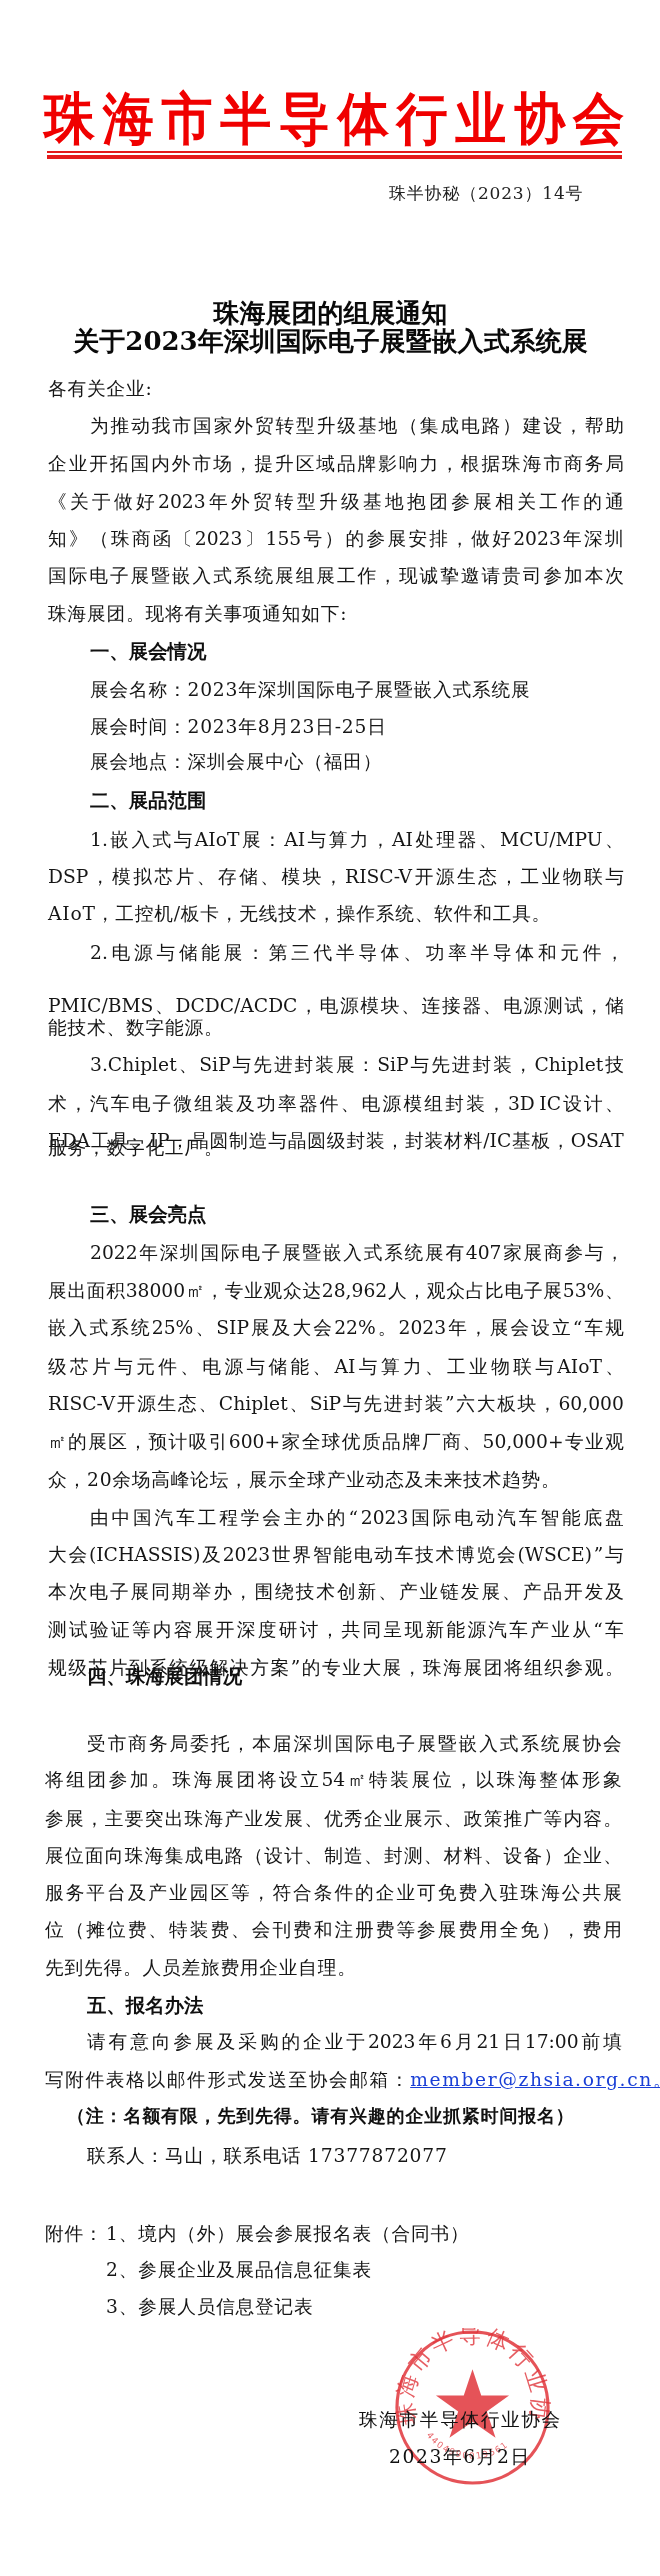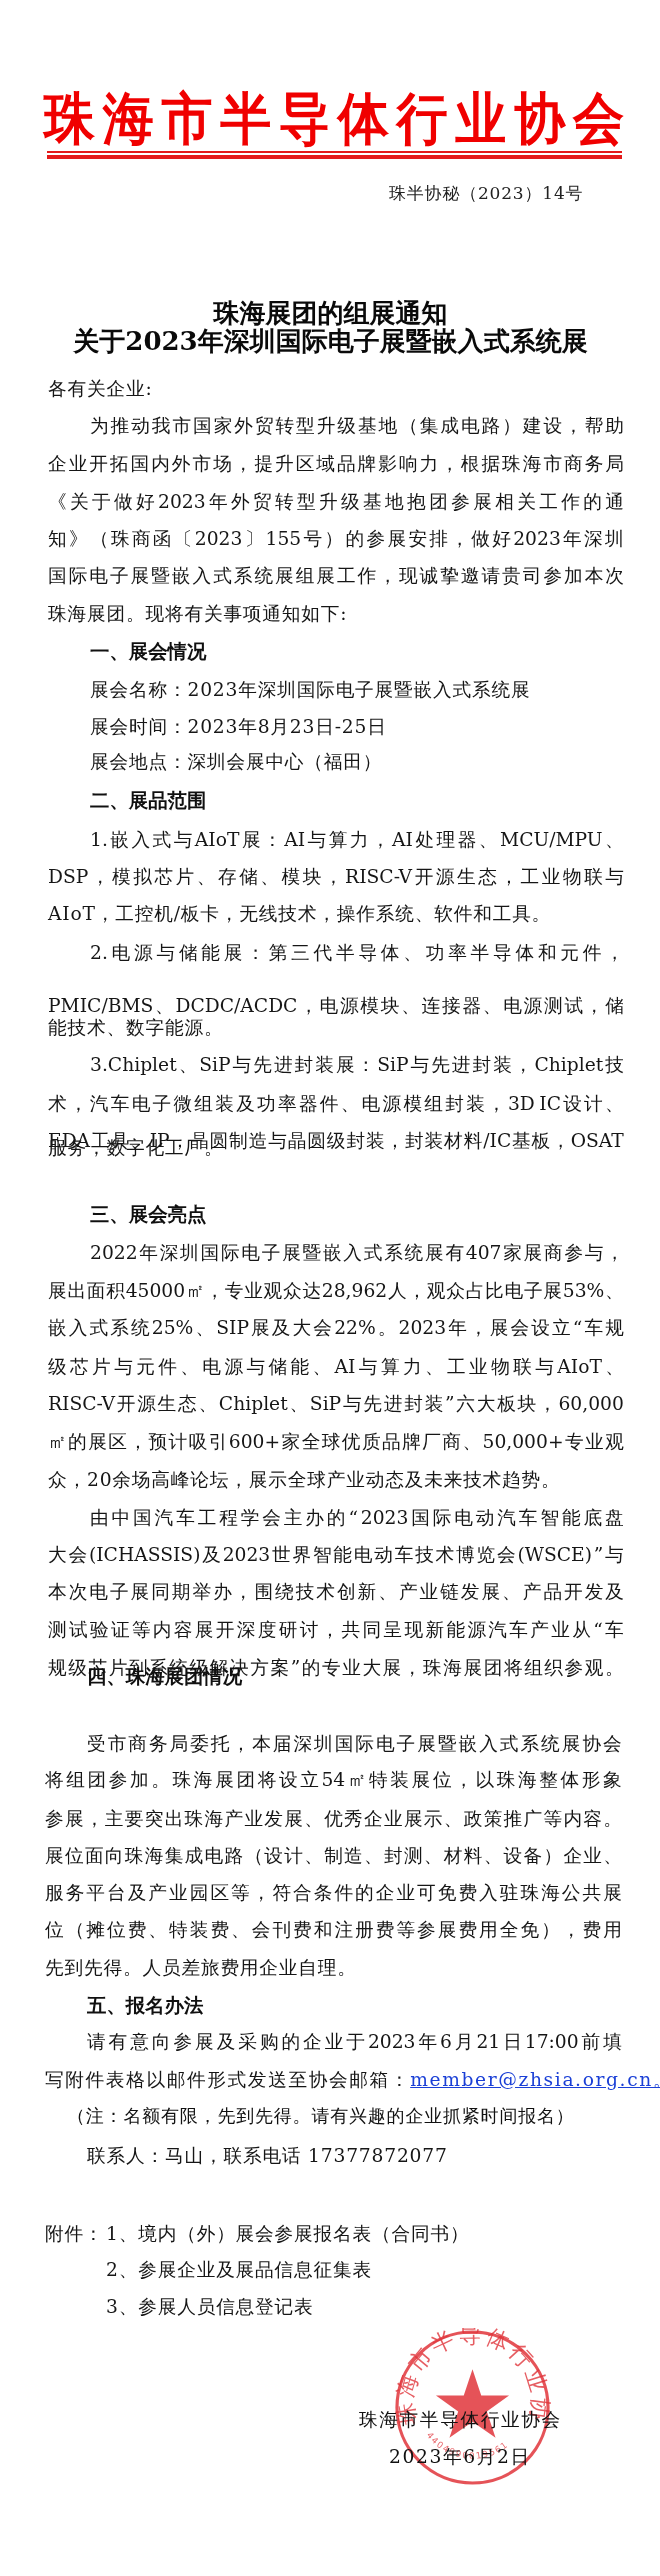--- a/index.html
+++ b/index.html
@@ -14,21 +14,21 @@
   .rule-thin { left: 47px; top: 151px; width: 575px; height: 1.6px; background: #e41a1a; }
   .rule-thick { left: 47px; top: 155px; width: 575px; height: 3.9px; background: #e41a1a; }
   .docno { left: 389px; top: 182px; font-size: 17px; color: #222; letter-spacing: 0.8px; }
   .title { left: 0; width: 661px; text-align: center; font-weight: bold; font-size: 26px;
            font-family: "DejaVu Serif", serif; color: #0a0a0a; }
   .line { font-size: 18.7px; color: #161616; height: 23px; line-height: 23px;
           display: flex; justify-content: space-between; }
   .line span.ch { display: inline-block; }
   .heading { font-weight: bold; font-family: "DejaVu Sans", "Liberation Sans", sans-serif;
              font-size: 19.4px; color: #101010; height: 23px; line-height: 23px; }
-  .note { font-weight: normal; font-family: "DejaVu Sans", "Liberation Sans", sans-serif;
+  .note { font-weight: bold; font-family: "DejaVu Sans", "Liberation Sans", sans-serif;
           font-size: 18px; color: #111; height: 23px; line-height: 23px; letter-spacing: 0.8px; }
   .plain { font-size: 18.7px; color: #161616; height: 23px; line-height: 23px; letter-spacing: 0.8px; }
   .email { color: #1a3fd6; text-decoration: underline; }
   .seal { left: 393px; top: 2328px; width: 159px; height: 159px; }
   .sig { font-size: 18.7px; color: #111; height: 23px; line-height: 23px; letter-spacing: 1.6px; }
 </style>
 </head>
 <body>
 
 <div class="abs masthead">
@@ -405,21 +405,21 @@
     <span class="ch">商</span>
     <span class="ch">参</span>
     <span class="ch">与</span>
     <span class="ch">，</span>
   </div>
 <div class="abs line js" style="left:48px; width:576px; top:1279px;">
     <span class="ch">展</span>
     <span class="ch">出</span>
     <span class="ch">面</span>
     <span class="ch">积</span>
-    <span class="ch">45000</span>
+    <span class="ch">38000</span>
     <span class="ch">㎡</span>
     <span class="ch">，</span>
     <span class="ch">专</span>
     <span class="ch">业</span>
     <span class="ch">观</span>
     <span class="ch">众</span>
     <span class="ch">达</span>
     <span class="ch">28,962</span>
     <span class="ch">人</span>
     <span class="ch">，</span>

